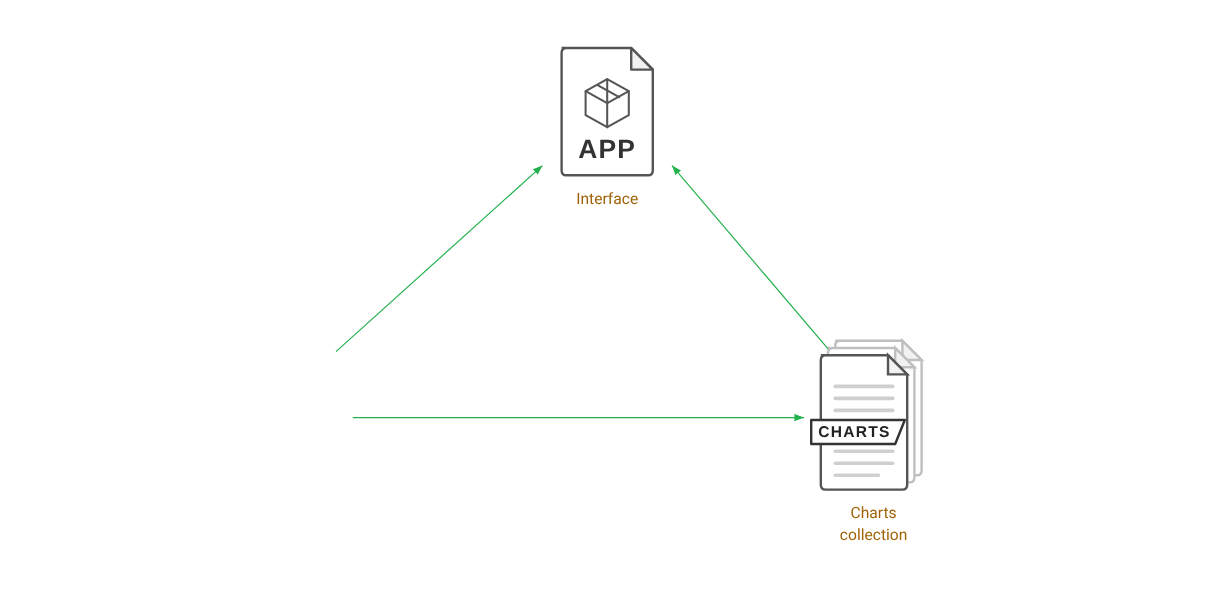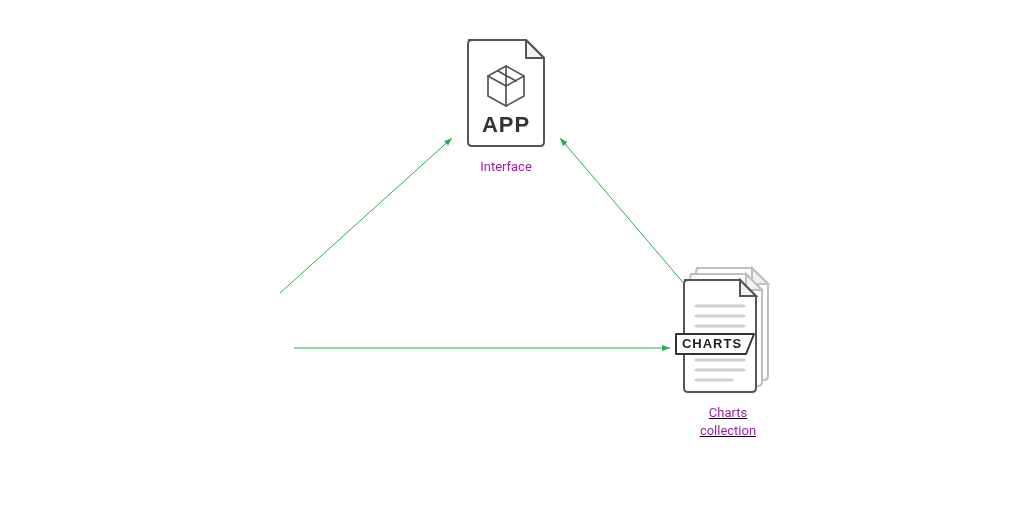--- a/index.html
+++ b/index.html
@@ -27,21 +27,21 @@
   .node {
     position: absolute;
     display: flex;
     flex-direction: column;
   }
   .node .caption {
     margin-top: 8px;
     font-size: 13px;
     line-height: 1.35;
     text-align: center;
-    color: #a21caf;
+    color: #a16207;
   }
 </style>
 </head>
 <body>
 
 <div class="canvas">
 
   <svg class="arrows" viewBox="0 0 1024 512">
     <defs>
       <marker id="arrowhead" markerWidth="10" markerHeight="10" refX="8" refY="3" orient="auto" markerUnits="strokeWidth">
@@ -70,21 +70,21 @@
         <path d="M46 30 L46 50"></path>
         <path d="M38 35 L56 45"></path>
       </g>
 
       <text x="46" y="96" text-anchor="middle" font-family="Arial, sans-serif" font-size="22" font-weight="700" fill="#333" letter-spacing="1">APP</text>
     </svg>
     <div class="caption">Interface</div>
   </div>
 
 
-  <div class="node" style="left:672px; top:264px;text-decoration:underline;">
+  <div class="node" style="left:672px; top:280px;">
     <svg width="112" height="132" viewBox="0 0 112 132">
 
       <path d="M24 4 H80 L96 20 V112 Q96 116 92 116 H28 Q24 116 24 112 V8 Q24 4 28 4 Z" fill="#ffffff" stroke="#bfbfbf" stroke-width="2"></path>
       <path d="M80 4 V20 H96 Z" fill="#f1f1f1" stroke="#bfbfbf" stroke-width="2"></path>
       <path d="M18 10 H74 L90 26 V118 Q90 122 86 122 H22 Q18 122 18 118 V14 Q18 10 22 10 Z" fill="#ffffff" stroke="#bfbfbf" stroke-width="2"></path>
       <path d="M74 10 V26 H90 Z" fill="#f1f1f1" stroke="#bfbfbf" stroke-width="2"></path>
 
       <path d="M12 16 H68 L84 32 V124 Q84 128 80 128 H16 Q12 128 12 124 V20 Q12 16 16 16 Z" fill="#ffffff" stroke="#555" stroke-width="2"></path>
       <path d="M68 16 V32 H84 Z" fill="#f1f1f1" stroke="#555" stroke-width="2"></path>
 

